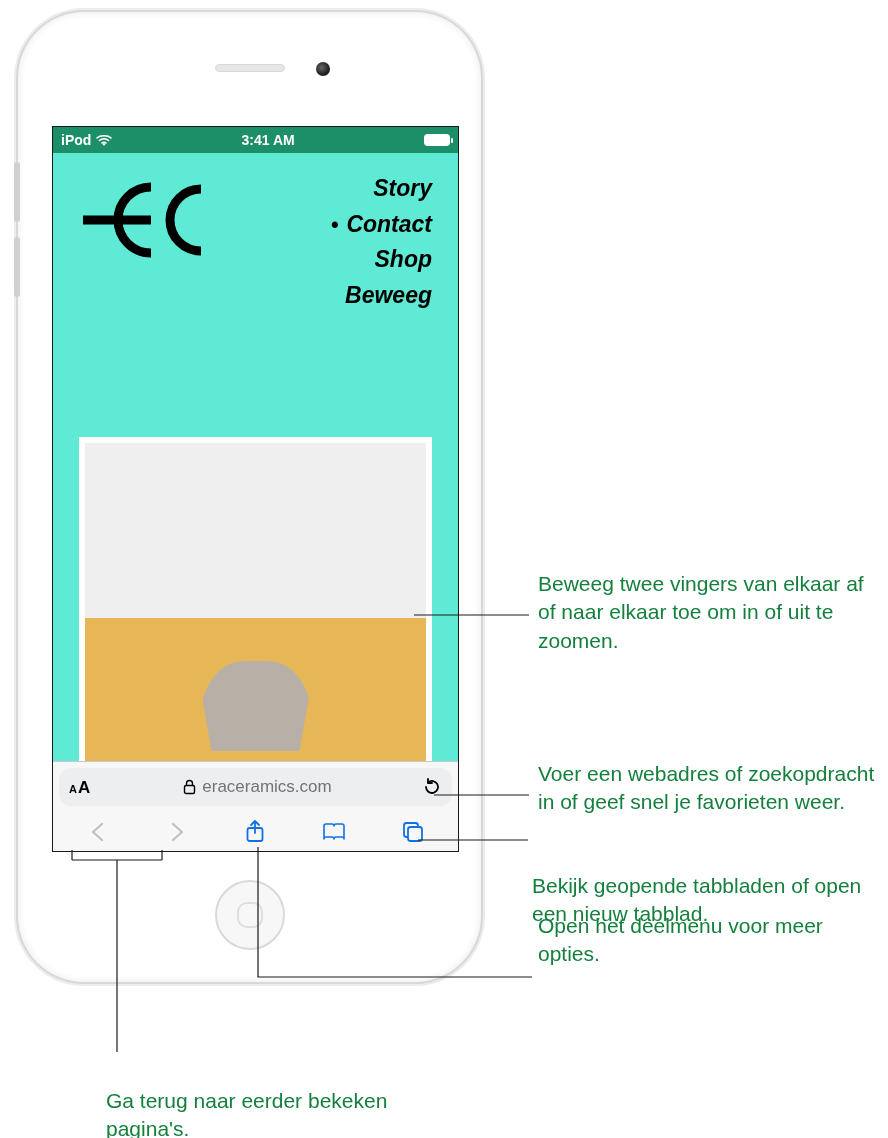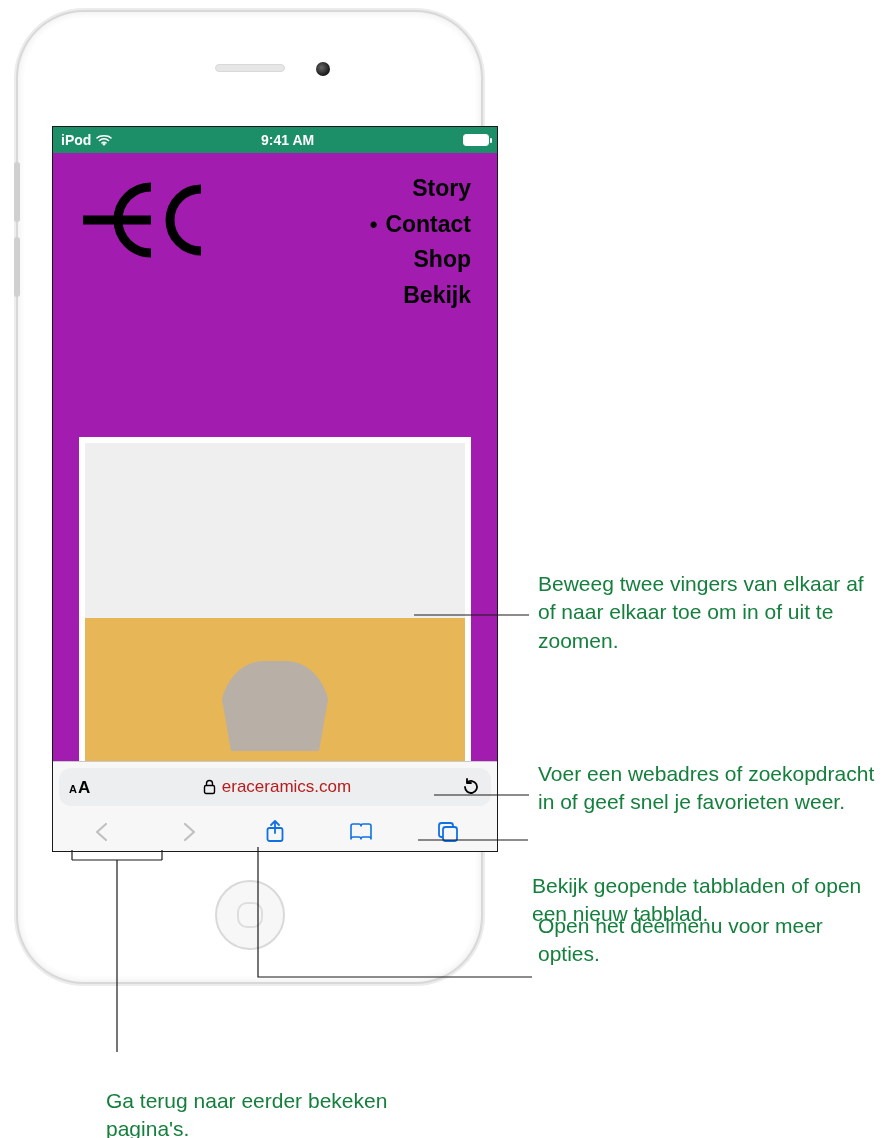--- a/index.html
+++ b/index.html
@@ -73,21 +73,21 @@
     position: absolute;
     inset: 20px;
     border: 2px solid #dedede;
     border-radius: 10px;
   }
 
   
   .screen {
     position: absolute;
     top: 108px; left: 28px;
-    width: 446px; height: 726px;
+    width: 407px; height: 726px;
     background: #fff;
     border: 1px solid #1a1a1a;
     overflow: hidden;
   }
 
   
   .statusbar {
     height: 26px;
     display: flex;
     align-items: center;
@@ -117,23 +117,24 @@
   .battery i {
     display:block;
     width:100%; height:100%;
     background:#fff;
     border-radius:1px;
   }
 
   
   .webpage {
     height: 608px;
-    background: #a21caf;
+    background: #5eead4;
     position: relative;
     color: #000;
+    font-style: italic;
   }
   .logo {
     position:absolute;
     top: 22px; left: 28px;
   }
   .nav {
     position:absolute;
     top: 18px; right: 26px;
     text-align: right;
     font-weight: 700;
@@ -183,21 +184,21 @@
     height: 38px;
     border-radius: 12px;
     background:#eceef0;
     display:flex;
     align-items:center;
     justify-content:space-between;
     padding: 0 10px;
   }
   .pill .center {
     display:flex; align-items:center; gap:6px;
-    color:#b91c1c; font-size:17px;
+    color:#737373; font-size:17px;
   }
   .icon-btn { color:#000; display:flex; align-items:center; justify-content:center; }
 
   
   .toolbar {
     height: 42px;
     background:#f7f7f8;
     display:flex;
     align-items:center;
     justify-content:space-around;
@@ -235,41 +236,41 @@
     <div class="screen">
 
       <div class="statusbar">
         <div class="sb-left">
           <span>iPod</span>
           <svg width="16" height="12" viewBox="0 0 16 12">
             <path d="M1 4 C4 1 12 1 15 4 M3.5 6.5 C6 4.2 10 4.2 12.5 6.5 M6 9 C7 8 9 8 10 9" stroke="#fff" stroke-width="1.6" fill="none" stroke-linecap="round"></path>
             <circle cx="8" cy="10.2" r="1.2" fill="#fff"></circle>
           </svg>
         </div>
-        <span>9:41 AM</span>
+        <span>3:41 AM</span>
         <div class="sb-right">
           <div class="battery">
               <i></i>
             </div>
         </div>
       </div>
 
       <div class="webpage">
         <svg class="logo" width="130" height="90" viewBox="0 0 130 90">
           <g stroke="#000" stroke-width="9" fill="none" stroke-linecap="butt">
             <path d="M70 12 A33 33 0 1 0 70 78"></path>
             <line x1="2" y1="45" x2="70" y2="45"></line>
             <path d="M120 14 A31 31 0 0 0 120 76"></path>
           </g>
         </svg>
         <div class="nav">
           <div class="item">Story</div>
           <div class="item active">Contact</div>
           <div class="item">Shop</div>
-          <div class="item">Bekijk</div>
+          <div class="item">Beweeg</div>
         </div>
         <div class="photo-frame">
           <div class="photo">
             <div class="pot"></div>
           </div>
         </div>
       </div>
 
       <div class="addressbar">
         <div class="pill">

